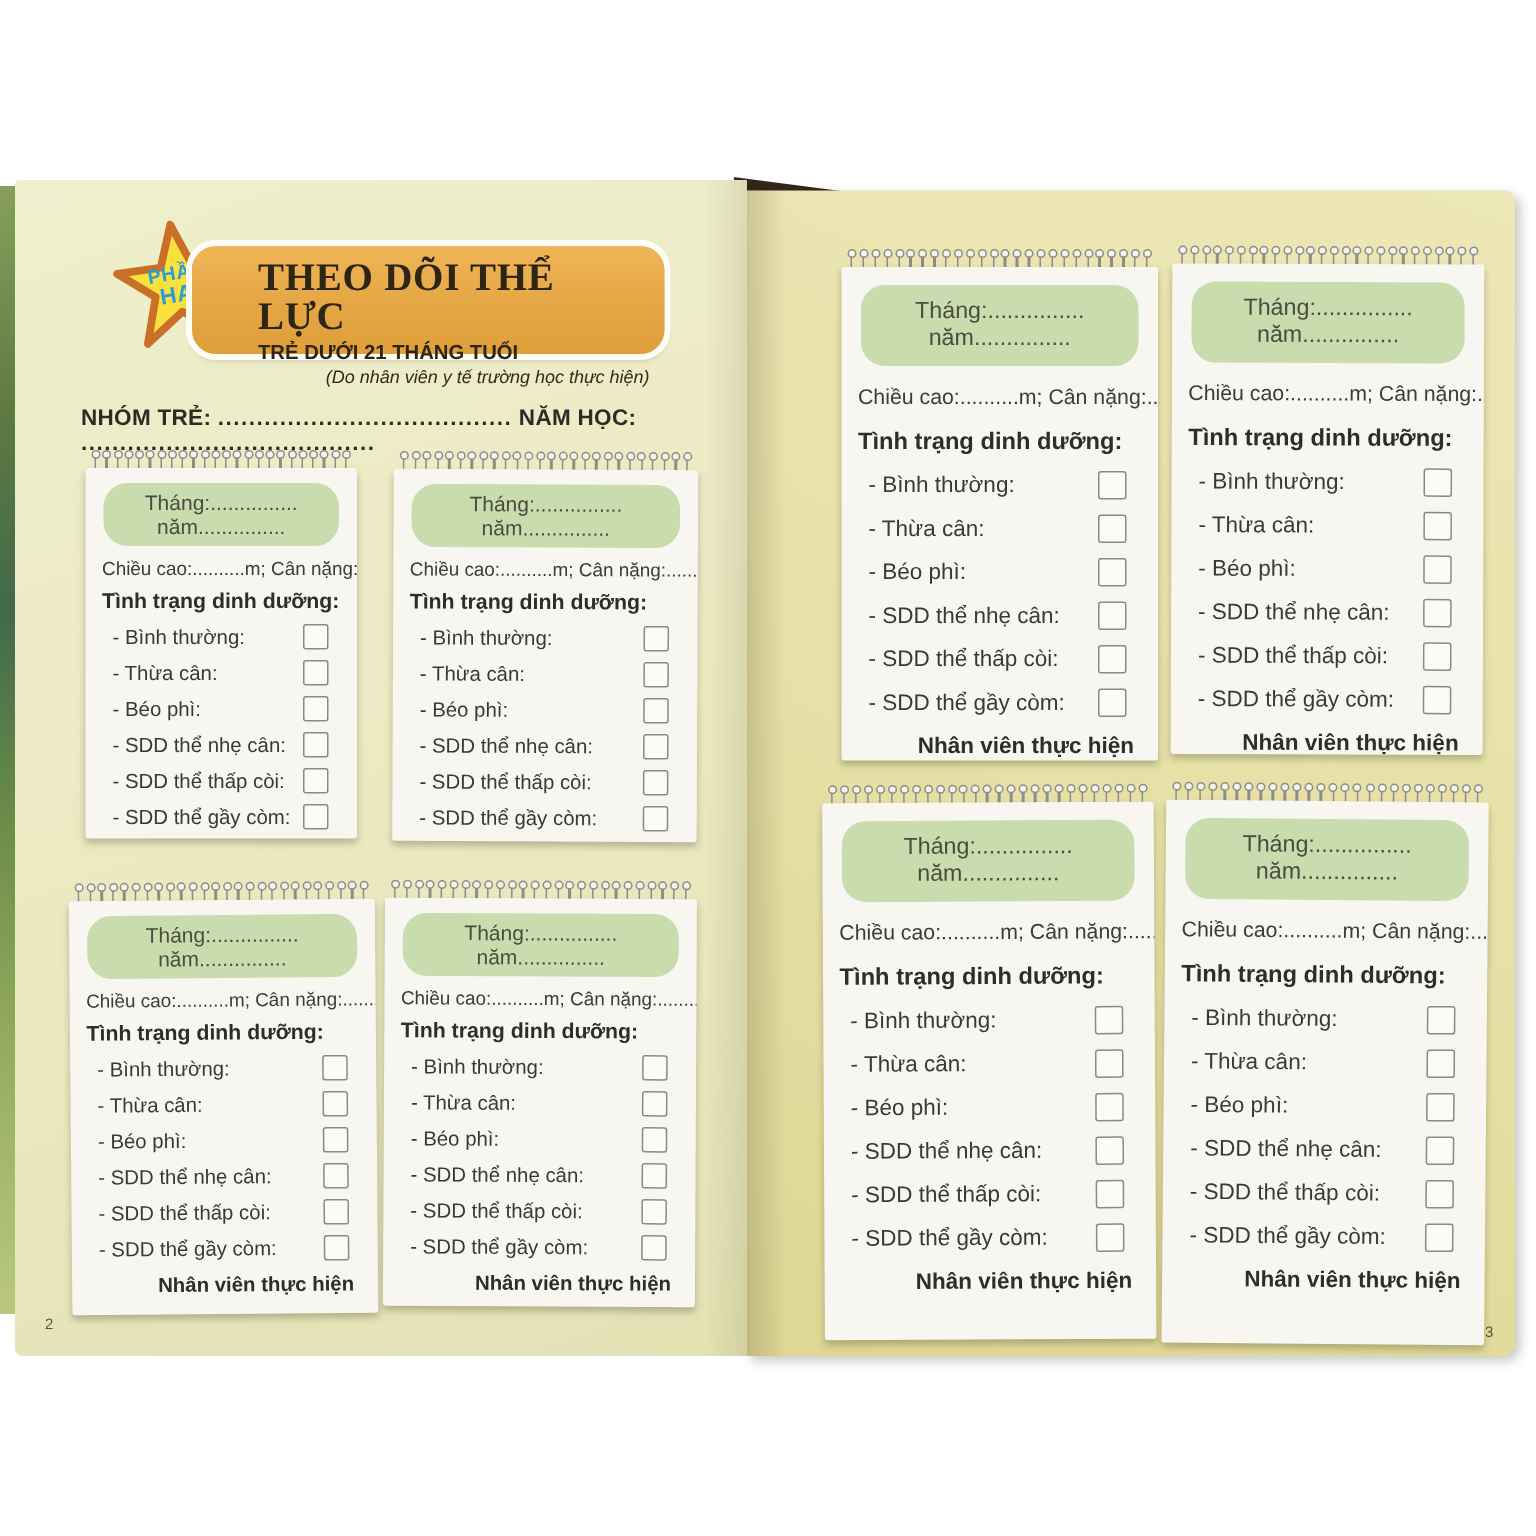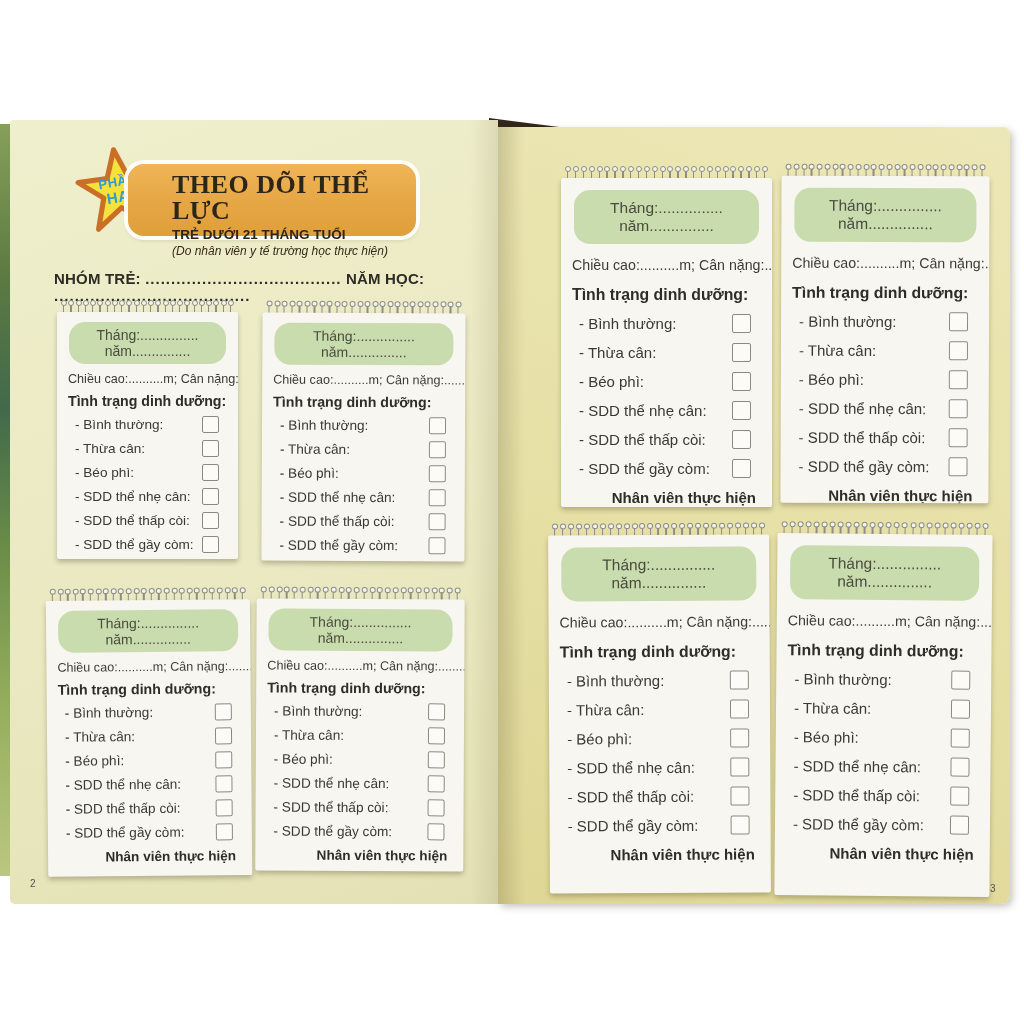--- a/index.html
+++ b/index.html
@@ -41,32 +41,32 @@
     box-shadow:3px 3px 7px rgba(40,35,10,.25);
   }
   .page-right::before {
     content:''; position:absolute; left:0; top:0; bottom:0; width:26px;
     background:linear-gradient(90deg,rgba(60,50,20,.18),rgba(60,50,20,0));
     pointer-events:none;
   }
 
   
   .banner {
-    position:absolute; left:118px; top:44px; width:288px; height:72px;
+    position:absolute; left:118px; top:44px; width:315px; height:72px;
     background:linear-gradient(180deg,#f0b558 0%,#e5a644 55%,#df9f3a 100%);
     border-radius:16px;
     box-shadow:0 0 0 4px rgba(255,255,252,.95), 0 3px 5px rgba(80,60,20,.30);
     padding:8px 10px 6px 44px; box-sizing:border-box;
   }
   .banner .title {
     font-family:"Liberation Serif","DejaVu Serif",serif;
     font-weight:bold; font-size:26px; line-height:26px; color:#2d2516; letter-spacing:.5px;
   }
   .banner .subtitle { font-weight:bold; font-size:13.5px; margin-top:3px; color:#2d2516; }
-  .banner .note { font-style:italic; font-size:12px; margin-top:2px; color:#34291a; }
+  .banner .note { font-style:italic; font-size:12px; margin-top:2px; color:#34291a;text-align:right; }
 
   .star-badge { position:absolute; left:66px; top:26px; width:86px; height:94px; }
   .star-badge svg { position:absolute; inset:0; transform:rotate(-8deg); }
   .star-badge .star-text {
     position:absolute; left:0; right:0; top:28px; text-align:center;
     transform:rotate(-10deg);
     color:#2b9cd6; font-weight:bold; line-height:15px; font-size:13px; letter-spacing:.5px;
   }
 
   

